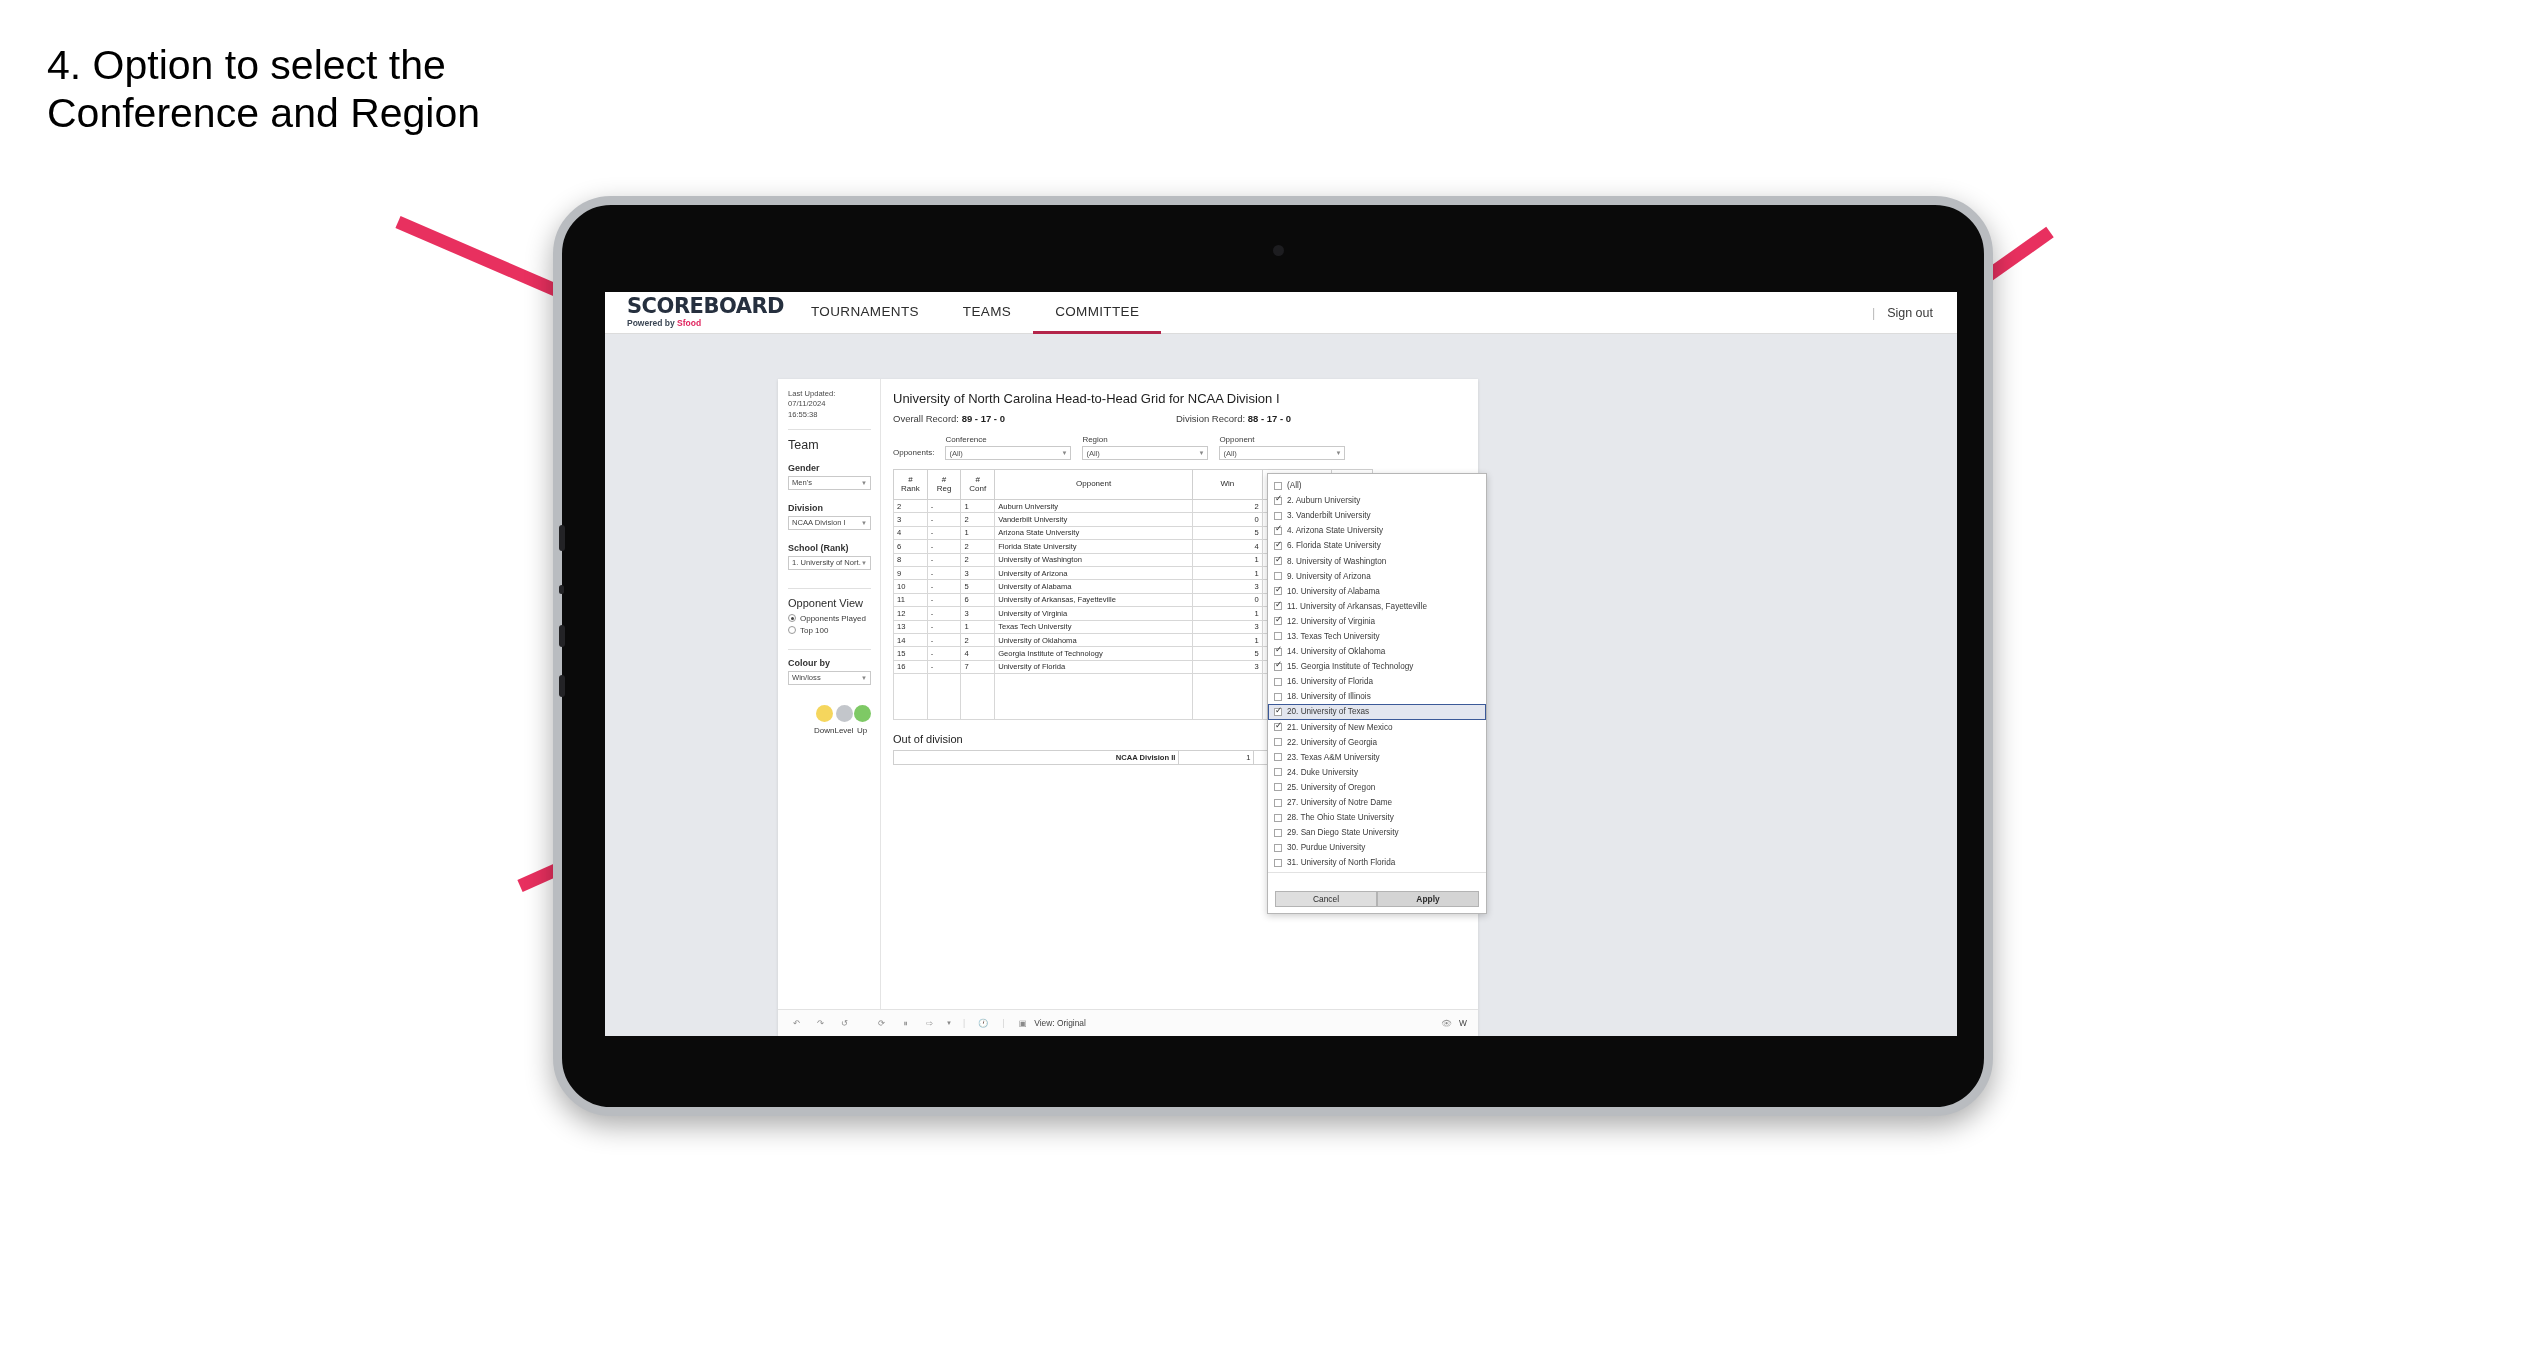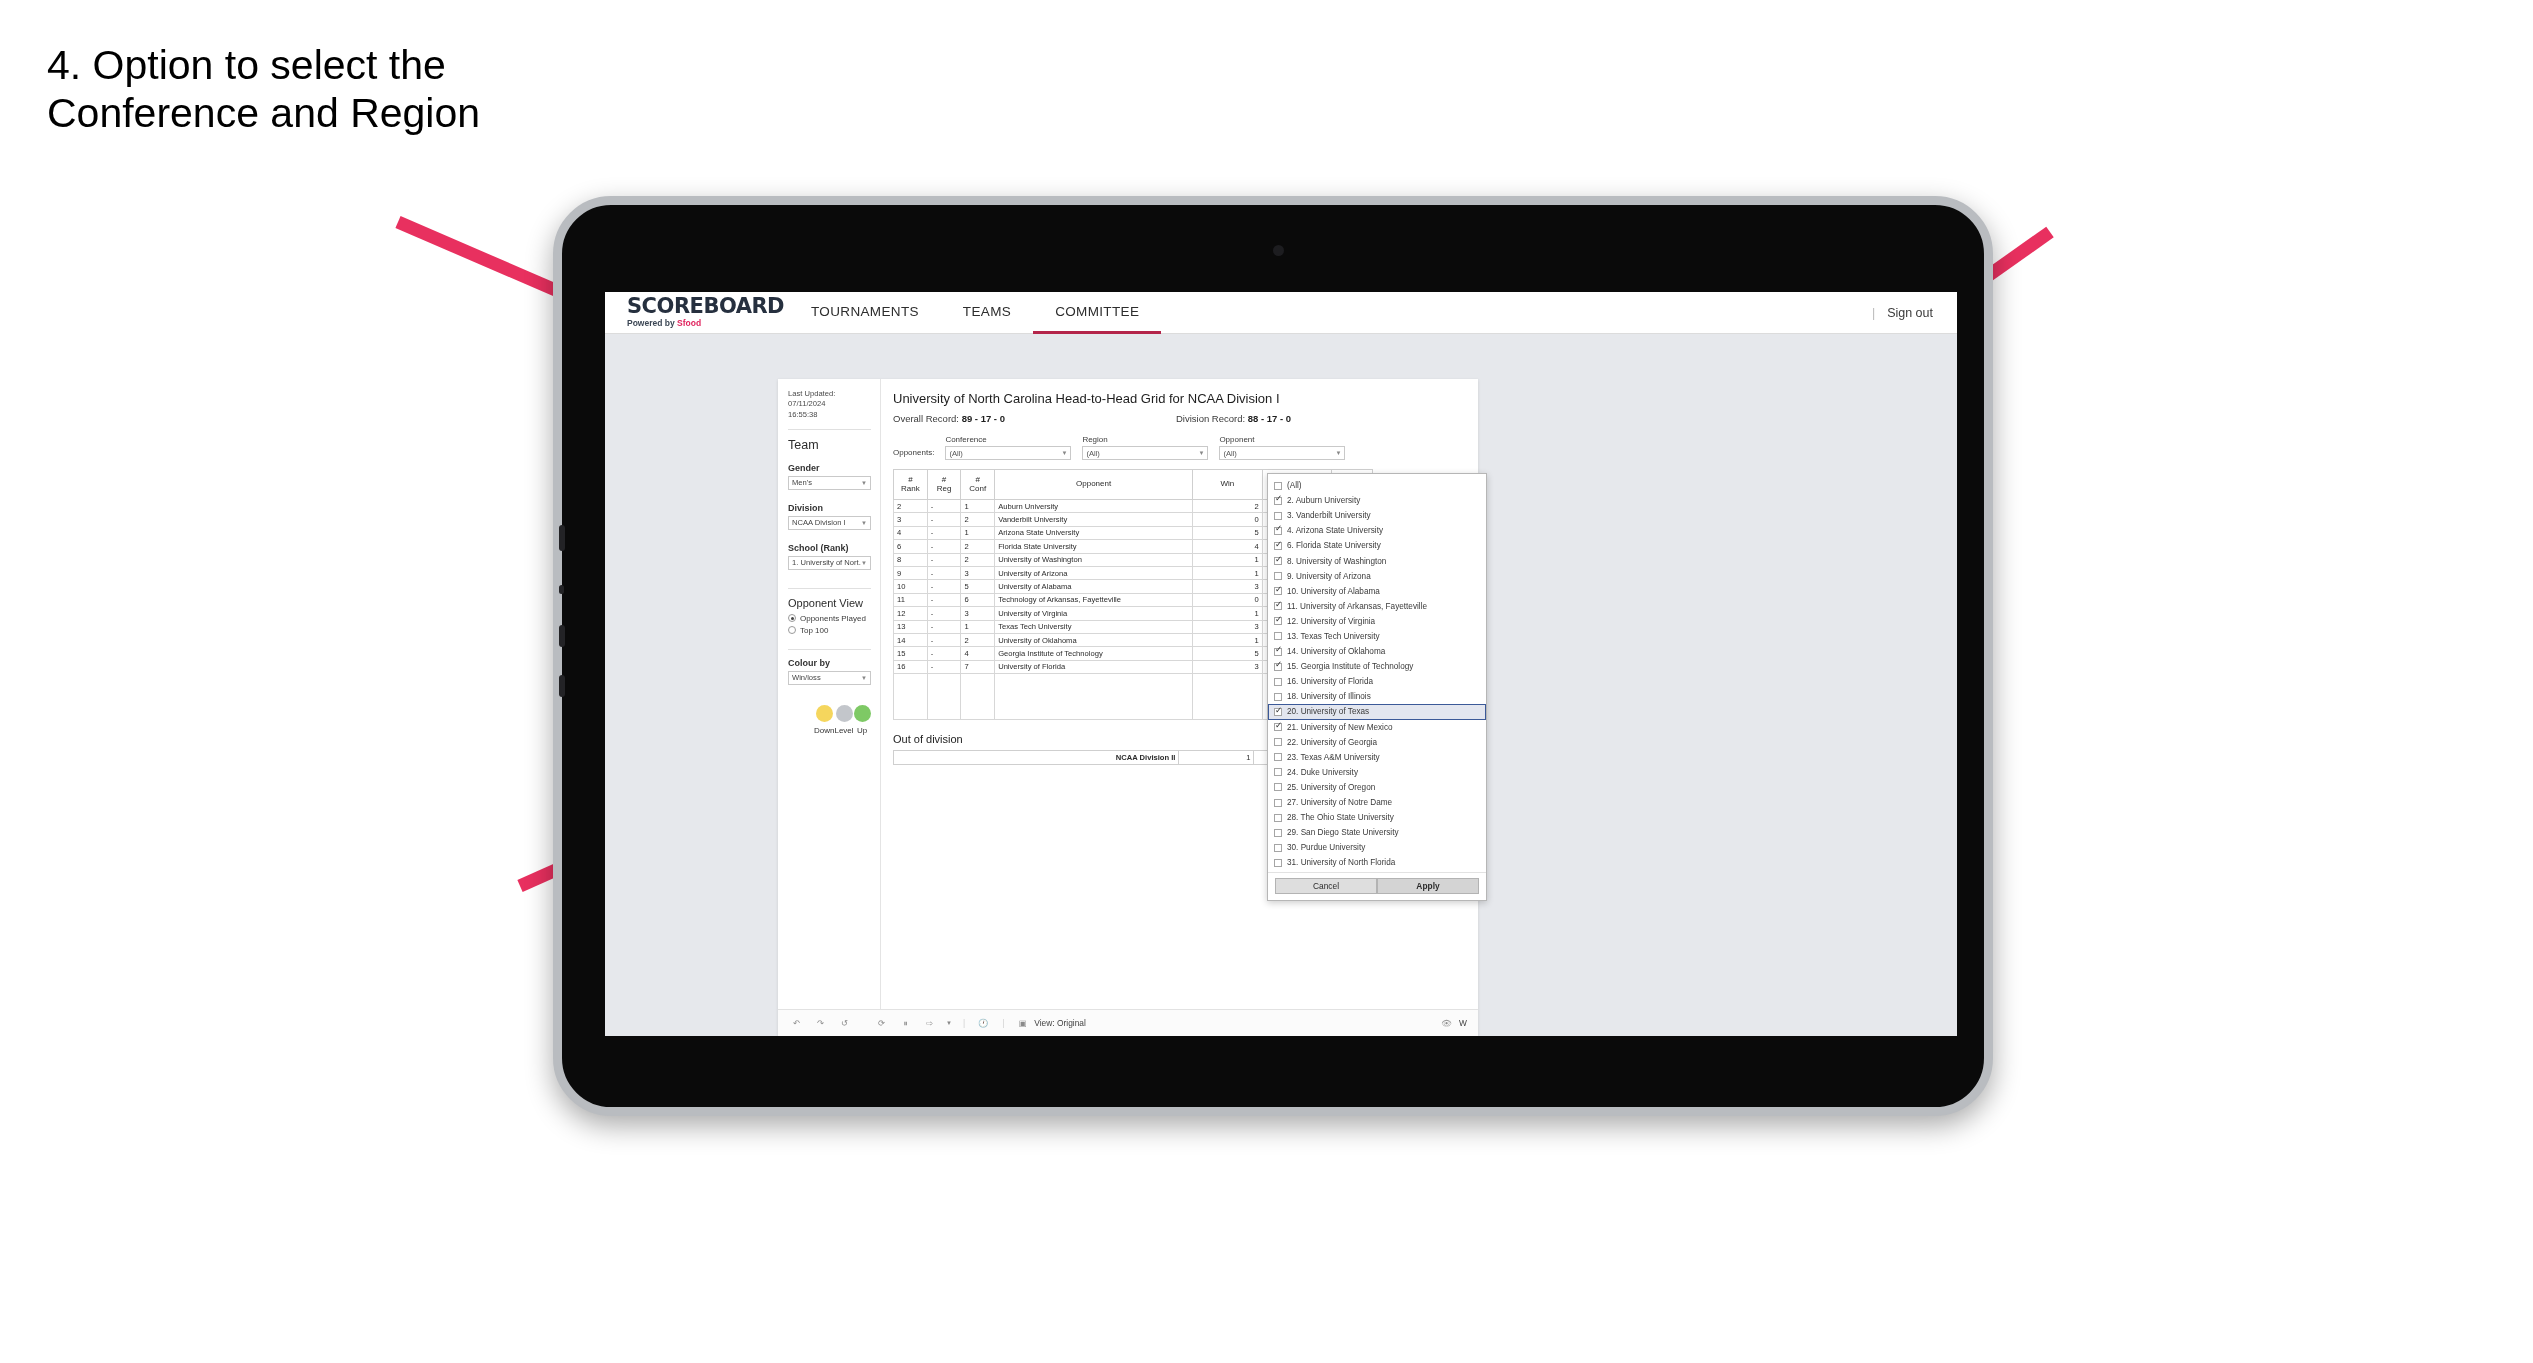--- a/index.html
+++ b/index.html
@@ -200,21 +200,21 @@
   .cb {
     width: 8px; height: 8px; flex: none;
     border: 1px solid #a5a5a5; background: #fff;
     position: relative;
   }
   .cb.on::after {
     content: '✓'; position: absolute; left: 0px; top: -3.4px;
     font-size: 8.6px; color: #333; line-height: 1;
   }
   #dd-actions {
-    display: flex; gap: 0; padding: 5px 7px 6px;
+    display: flex; gap: 0; padding: 18px 7px 6px;
     border-top: 1px solid #e2e2e2;
   }
   #dd-actions button {
     flex: 1; height: 16px; border: 1px solid #b3b3b3;
     background: #dedede; font-family: "Liberation Sans", sans-serif;
     font-size: 8.4px; color: #2b2b2b; cursor: pointer;
   }
   #dd-actions button.primary { background: #d4d4d4; font-weight: bold; }
 
   
@@ -451,21 +451,21 @@
                       <td class="c-conf">5</td>
                       <td class="c-opp">University of Alabama</td>
                       <td class="c-win green">3</td>
                       <td class="c-loss green">0</td>
                       <td class="c-pad green"></td>
                     </tr>
                     <tr>
                       <td class="c-rank">11</td>
                       <td class="c-reg">-</td>
                       <td class="c-conf">6</td>
-                      <td class="c-opp">Technology of Arkansas, Fayetteville</td>
+                      <td class="c-opp">University of Arkansas, Fayetteville</td>
                       <td class="c-win yellow">0</td>
                       <td class="c-loss yellow">1</td>
                       <td class="c-pad yellow"></td>
                     </tr>
                     <tr>
                       <td class="c-rank">12</td>
                       <td class="c-reg">-</td>
                       <td class="c-conf">3</td>
                       <td class="c-opp">University of Virginia</td>
                       <td class="c-win green">1</td>

